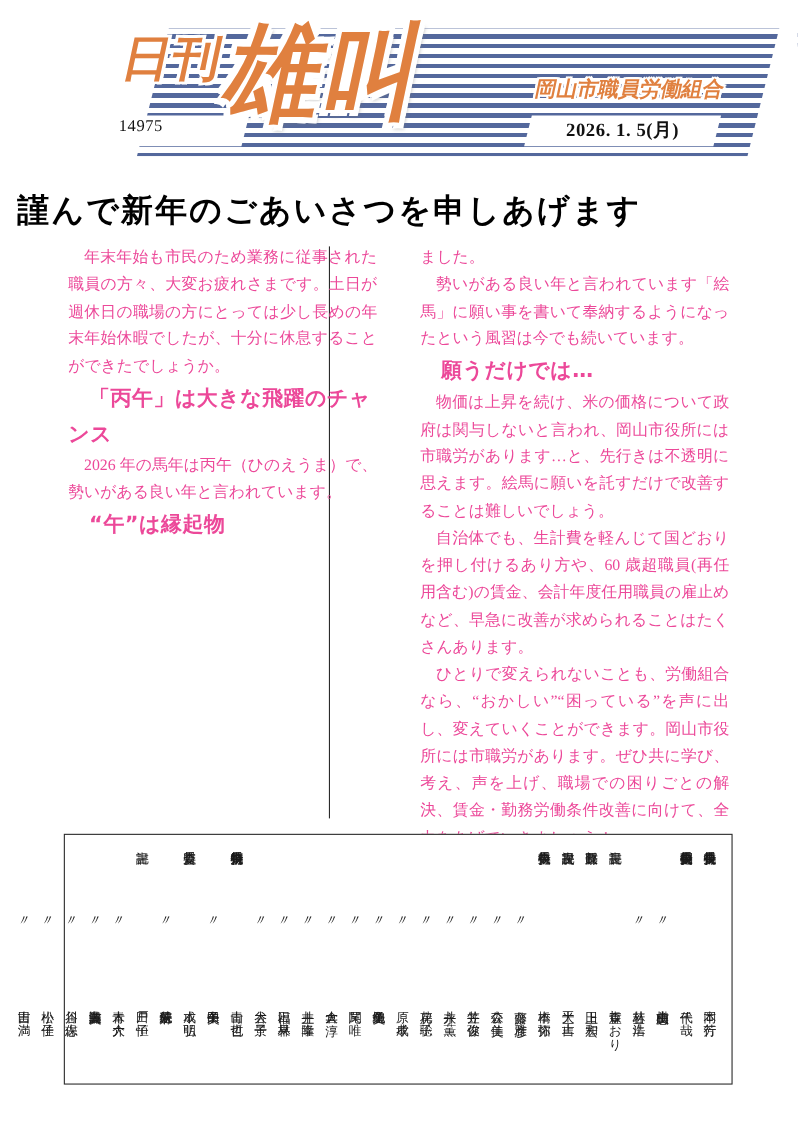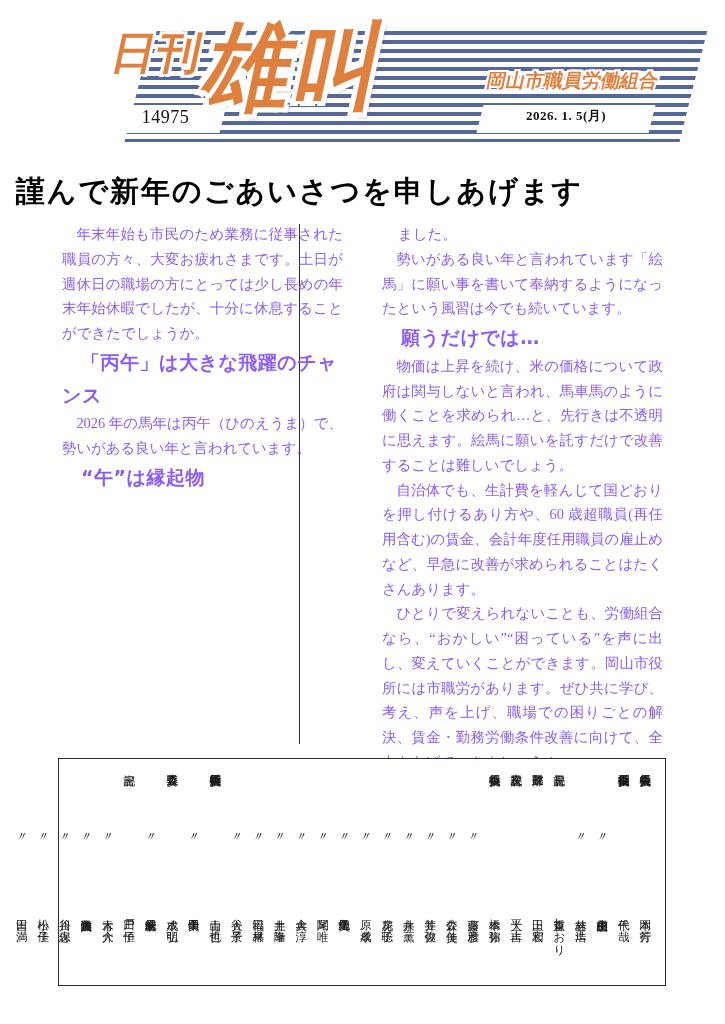--- a/index.html
+++ b/index.html
@@ -130,43 +130,43 @@
     width: 115px;
     height: 28px;
     background: #ffffff;
     transform: skewX(-14deg);
   }
   .issue-no {
     position: absolute;
     left: 108px;
     top: 107px;
     width: 115px;
-    text-align: center;
+    text-align: left;
     font-family: "Liberation Serif", serif;
-    font-size: 18px;
+    font-size: 15px;
     color: #111;
     letter-spacing: 0.5px;
   }
   .date-box {
     position: absolute;
     left: 480px;
     top: 105px;
     width: 172px;
     height: 28px;
     background: #ffffff;
     transform: skewX(-14deg);
   }
   .issue-date {
     position: absolute;
     left: 480px;
     top: 107px;
     width: 172px;
     text-align: center;
     font-family: "Liberation Serif", serif;
-    font-size: 13px;
+    font-size: 17px;
     font-weight: bold;
     color: #111;
     letter-spacing: 0.5px;
   }
 
   
   .headline {
     position: absolute;
     left: 0;
     top: 172px;
@@ -196,30 +196,30 @@
     background: #2b2b2b;
   }
   .col {
     position: absolute;
     top: 0;
     width: 281px;
     font-size: 14.4px;
     line-height: 1.72;
     text-align: justify;
     text-justify: inter-character;
-    color: #8b5cf6;
+    color: #ec4899;
   }
   .col-left  { left: 0px; }
   .col-right { left: 320px; }
 
   .col p {
     margin: 0;
     text-indent: 1em;
   }
-  .col p.no-indent { text-indent: 0; margin-left: 16px; }
+  .col p.no-indent { text-indent: 0; }
 
   .sec-head {
     margin: 7px 0 0 0;
     font-family: "DejaVu Sans", sans-serif;
     font-weight: bold;
     font-size: 19px;
     letter-spacing: 0.5px;
     text-indent: 0;
     text-align: left;
   }
@@ -319,21 +319,21 @@
   <div class="col col-left">
       <p class="">年末年始も市民のため業務に従事された職員の方々、大変お疲れさまです。土日が週休日の職場の方にとっては少し長めの年末年始休暇でしたが、十分に休息することができたでしょうか。</p>
       <p class="sec-head">「丙午」は大きな飛躍のチャンス</p>
       <p class="">2026 年の馬年は丙午（ひのえうま）で、勢いがある良い年と言われています。</p>
       <p class="sec-head">“午”は縁起物</p>
     </div>
   <div class="col col-right">
       <p class="no-indent">ました。</p>
       <p class="">勢いがある良い年と言われています「絵馬」に願い事を書いて奉納するようになったという風習は今でも続いています。</p>
       <p class="sec-head">願うだけでは…</p>
-      <p class="">物価は上昇を続け、米の価格について政府は関与しないと言われ、馬車馬のように働くことを求められ…と、先行きは不透明に思えます。絵馬に願いを託すだけで改善することは難しいでしょう。</p>
+      <p class="">物価は上昇を続け、米の価格について政府は関与しないと言われ、岡山市役所には市職労があります…と、先行きは不透明に思えます。絵馬に願いを託すだけで改善することは難しいでしょう。</p>
       <p class="">自治体でも、生計費を軽んじて国どおりを押し付けるあり方や、60 歳超職員(再任用含む)の賃金、会計年度任用職員の雇止めなど、早急に改善が求められることはたくさんあります。</p>
       <p class="">ひとりで変えられないことも、労働組合なら、“おかしい”“困っている”を声に出し、変えていくことができます。岡山市役所には市職労があります。ぜひ共に学び、考え、声を上げ、職場での困りごとの解決、賃金・勤務労働条件改善に向けて、全力をあげていきましょう！</p>
       <p class="">今年も、よろしくお願いいたします！</p>
     </div>
 </div>
 
 <div class="sig-box">
   <div class="sig-inner">
       <div class="sig-entry">
         <div class="sig-title">中央執行委員長</div>

